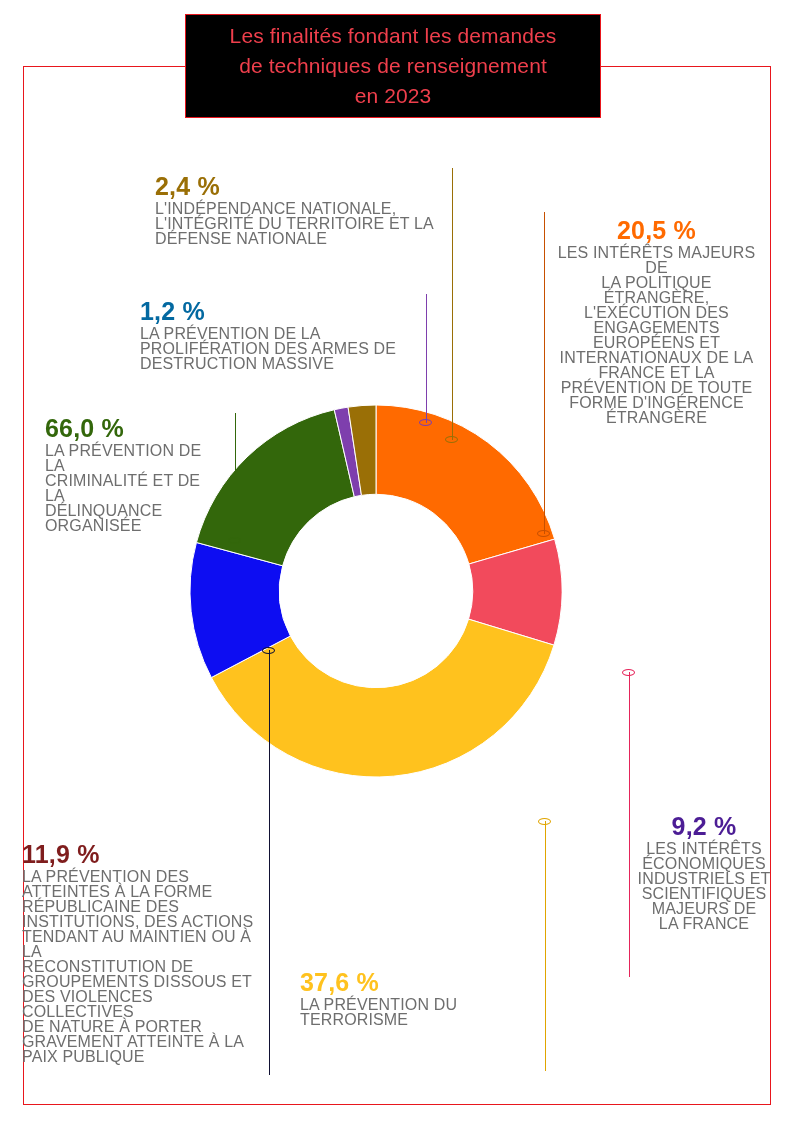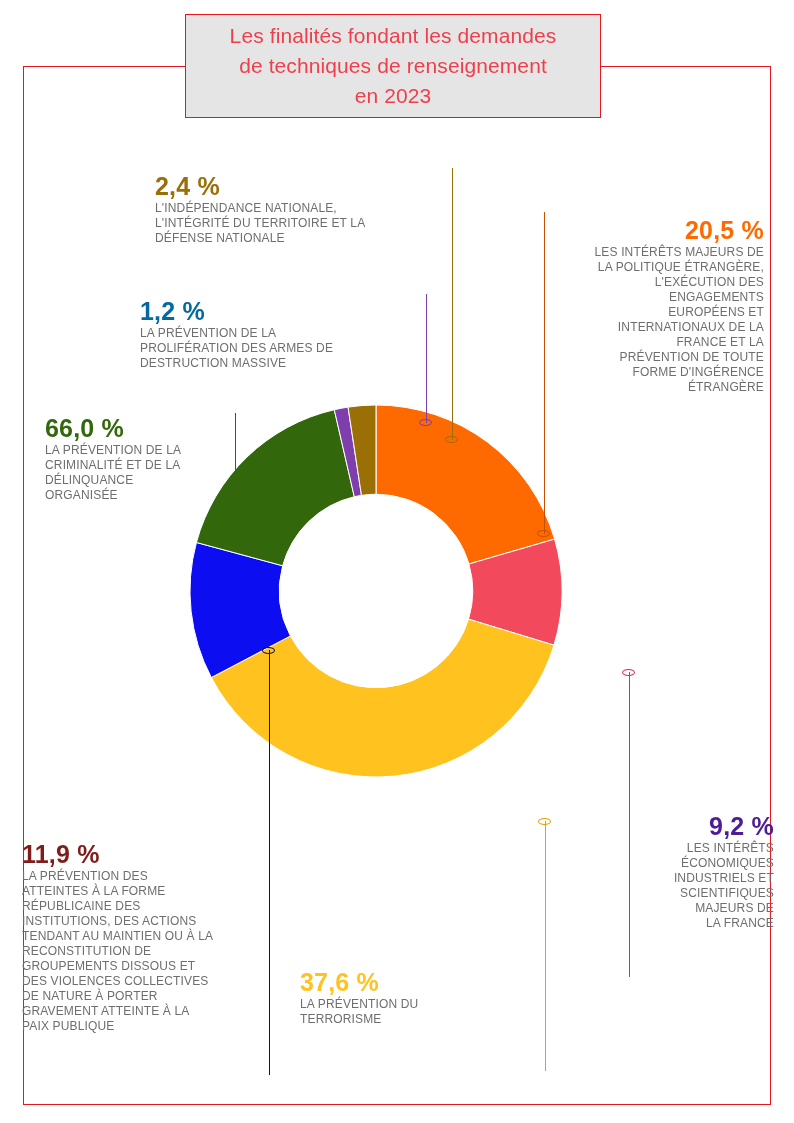--- a/index.html
+++ b/index.html
@@ -30,21 +30,21 @@
   }
 
   
   .title-box {
     position: absolute;
     left: 185px;
     top: 14px;
     width: 416px;
     height: 104px;
     border: 1.5px solid #e8161d;
-    background: #e5e5e5;
+    background: #000000;
     display: flex;
     align-items: center;
     justify-content: center;
     z-index: 6;
   }
   .title-text {
     color: #ef3f4c;
     font-size: 21px;
     line-height: 30px;
     text-align: center;
@@ -93,28 +93,28 @@
     position: absolute;
     z-index: 4;
   }
   .callout .pct {
     font-size: 25px;
     font-weight: bold;
     line-height: 29px;
     letter-spacing: 0.2px;
   }
   .callout .desc {
-    font-size: 12px;
+    font-size: 16px;
     line-height: 15px;
     color: #6e6e6e;
     letter-spacing: 0.15px;
     white-space: pre-line;
   }
   .callout.ralign { text-align: left; }
-  .callout.lalign { text-align: right; }
+  .callout.lalign { text-align: center; }
 </style>
 </head>
 <body>
 
 <div id="page">
 
   <div class="frame"></div>
 
   <div class="title-box">
     <div class="title-text">Les finalités fondant les demandes

